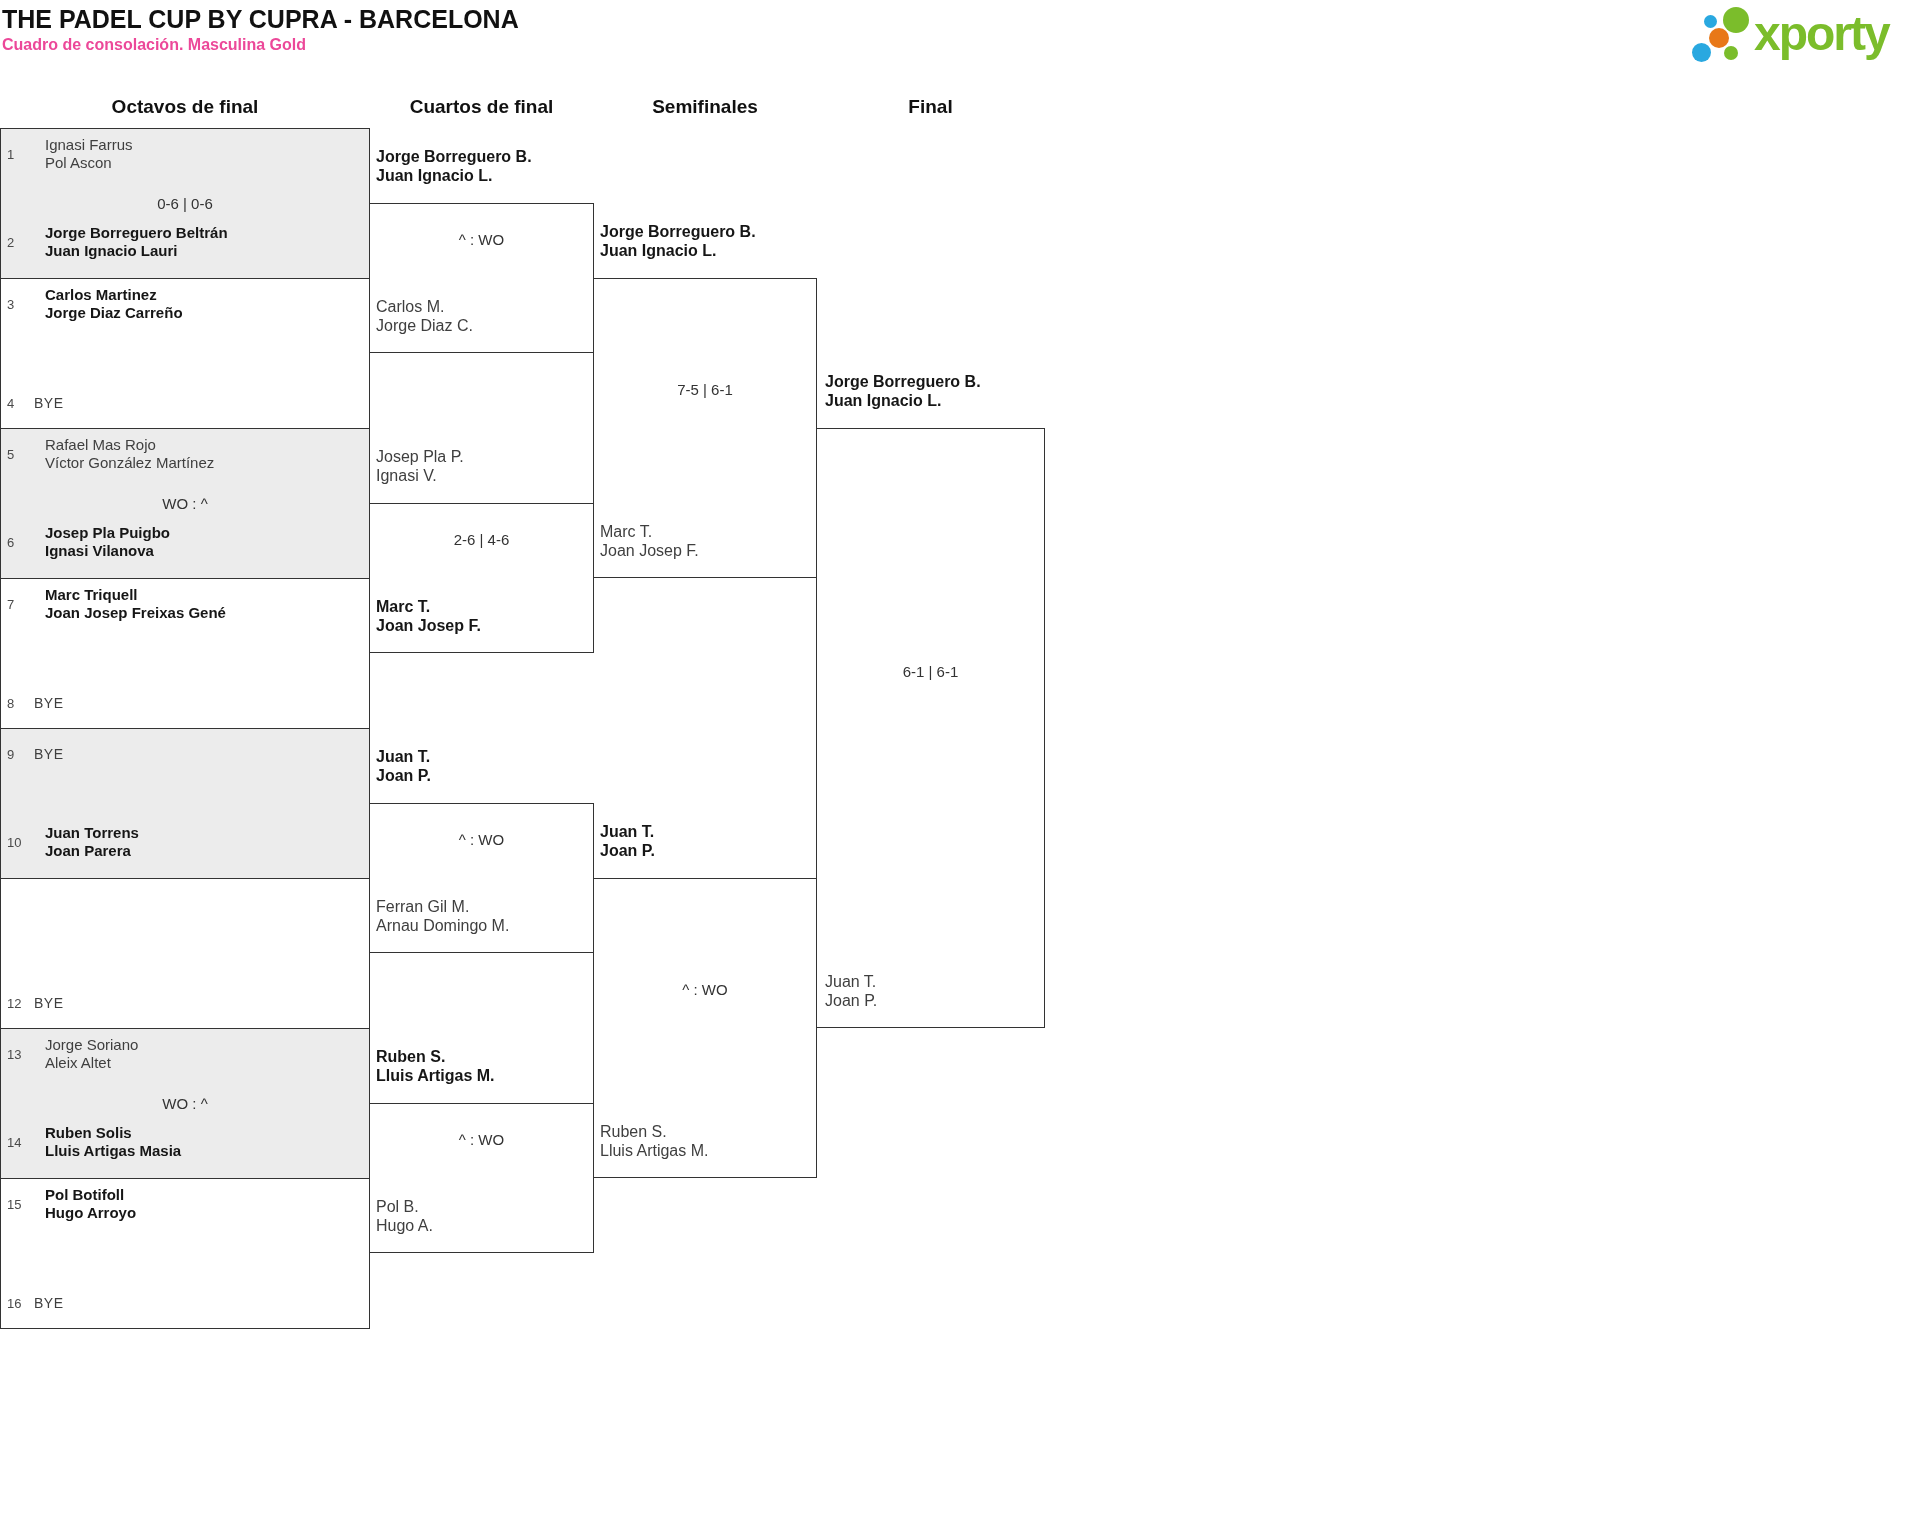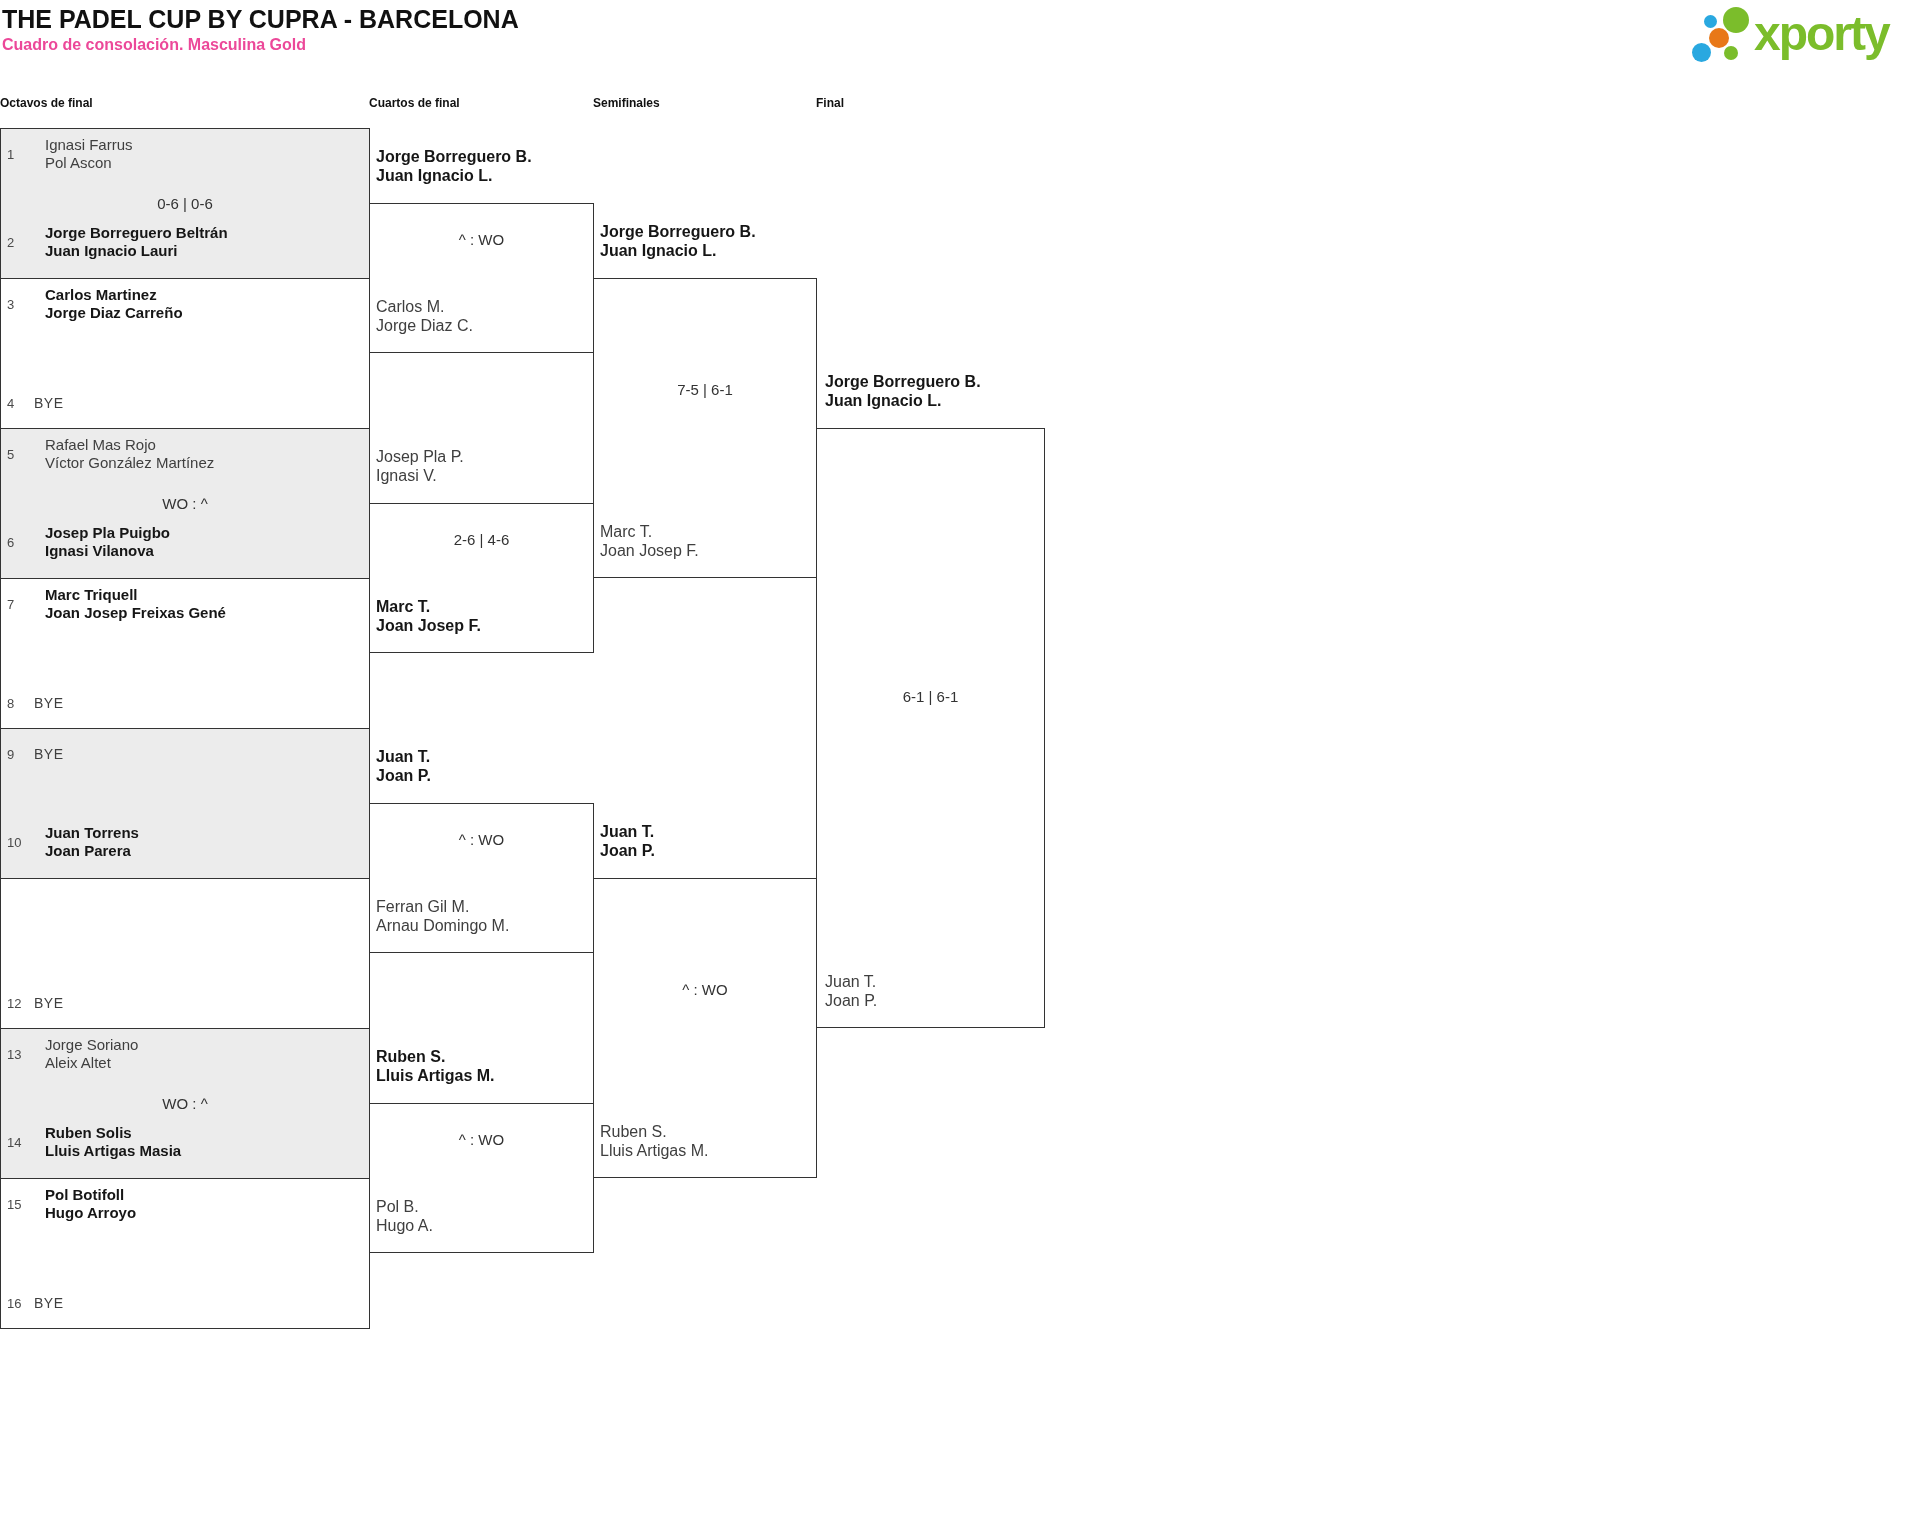--- a/index.html
+++ b/index.html
@@ -15,21 +15,21 @@
   .dot{position:absolute;border-radius:50%;}
   .dot-blue-sm{left:24px;top:15px;width:13px;height:13px;background:#29a8e0;}
   .dot-green-lg{left:43px;top:7px;width:26px;height:26px;background:#7bbd2b;}
   .dot-orange{left:29px;top:28px;width:20px;height:20px;background:#e87818;}
   .dot-green-sm{left:44px;top:46px;width:14px;height:14px;background:#7bbd2b;}
   .dot-blue-md{left:12px;top:43px;width:19px;height:19px;background:#29a8e0;}
   .logo-word{position:absolute;left:74px;top:6px;font-size:48px;line-height:56px;font-weight:800;
              letter-spacing:-2px;color:#7bbd2b;}
 
   
-  .rh{position:absolute;top:96px;height:20px;font-size:12px;font-weight:600;color:#111;}
+  .rh{position:absolute;top:96px;height:20px;text-align:center;font-size:19px;font-weight:600;color:#111;}
   .rh0{left:0;width:370px;}
   .rh1{left:369px;width:225px;}
   .rh2{left:593px;width:224px;}
   .rh3{left:816px;width:229px;}
 
   
   .mbox{position:absolute;left:0;width:370px;height:151px;border:1px solid #333;box-sizing:border-box;background:#fff;}
   .mbox.alt{background:#ececec;}
   .slot{position:absolute;left:4px;right:8px;display:flex;align-items:center;gap:9px;}
   .slot.sa{top:7px;height:36px;}
@@ -271,19 +271,19 @@
     <span class="l">Ruben S.</span>
       <span class="l">Lluis Artigas M.</span>
   </div>
 
   <div class="rect f0"></div>
 
   <div class="adv fa win" style="top:372px">
     <span class="l">Jorge Borreguero B.</span>
       <span class="l">Juan Ignacio L.</span>
   </div>
-  <div class="rscore fcol" style="top:688px">6-1 | 6-1</div>
+  <div class="rscore fcol" style="top:663px">6-1 | 6-1</div>
   <div class="adv fb" style="top:972px">
     <span class="l">Juan T.</span>
       <span class="l">Joan P.</span>
   </div>
 
 </div>
 
 </body></html>

